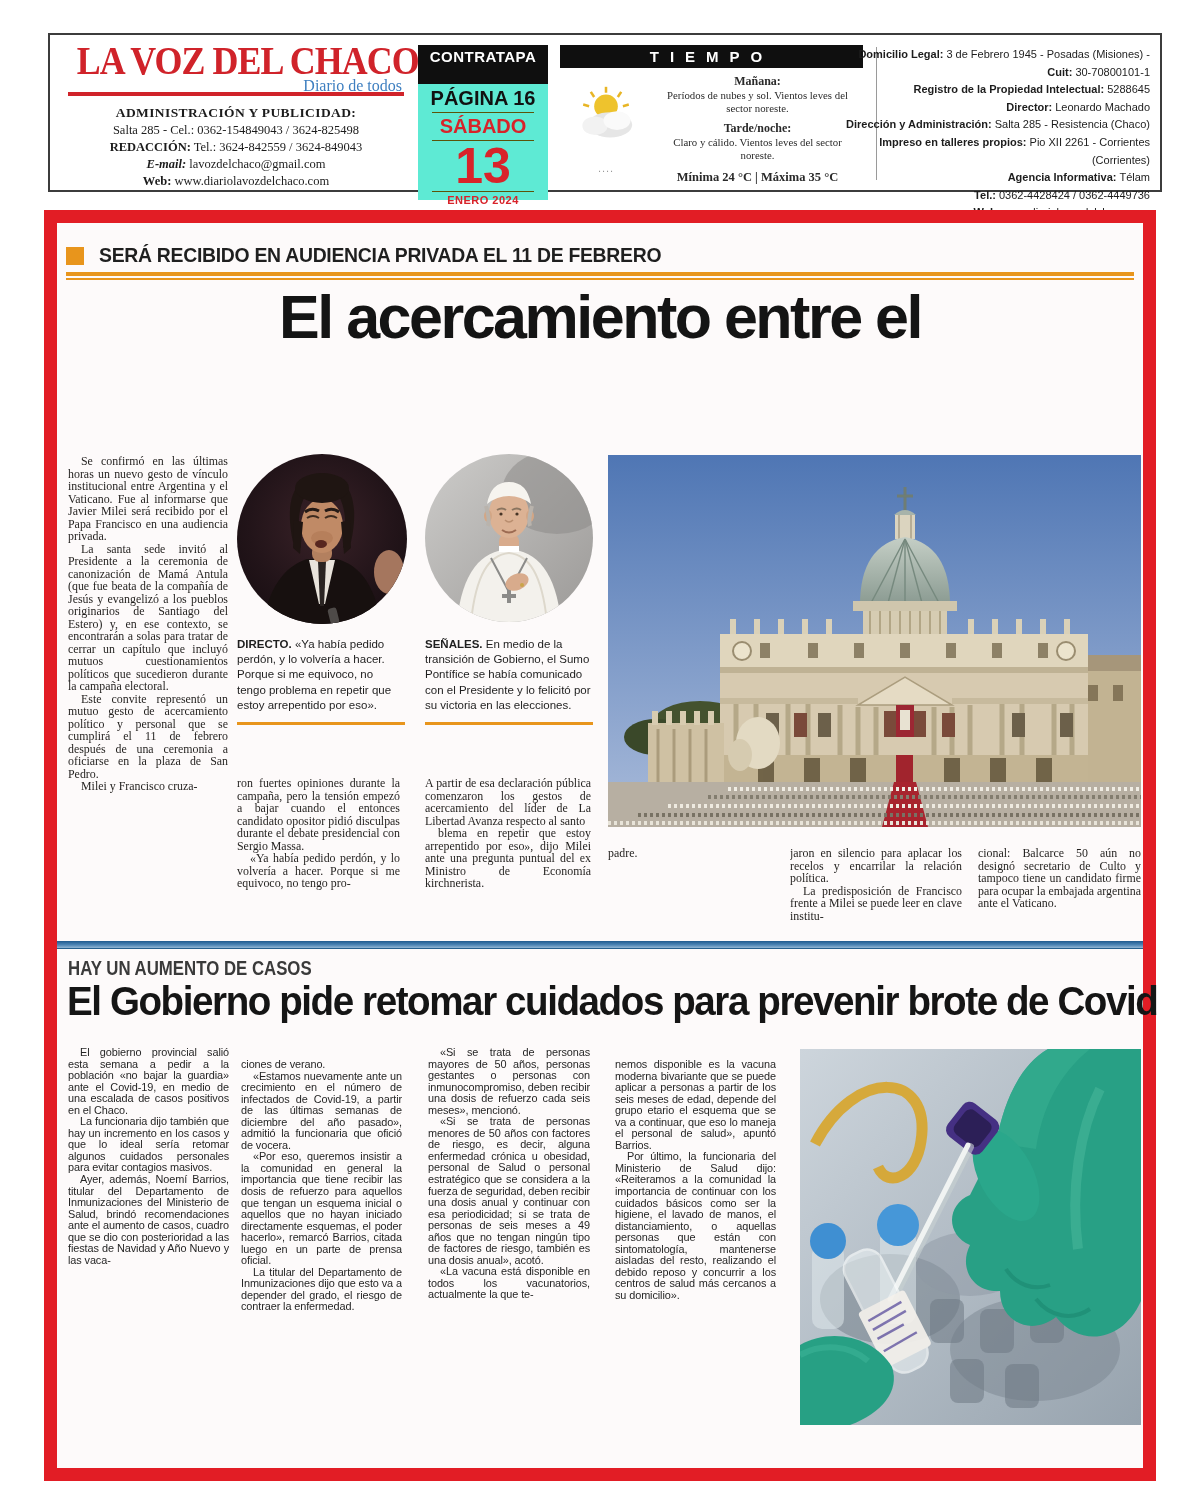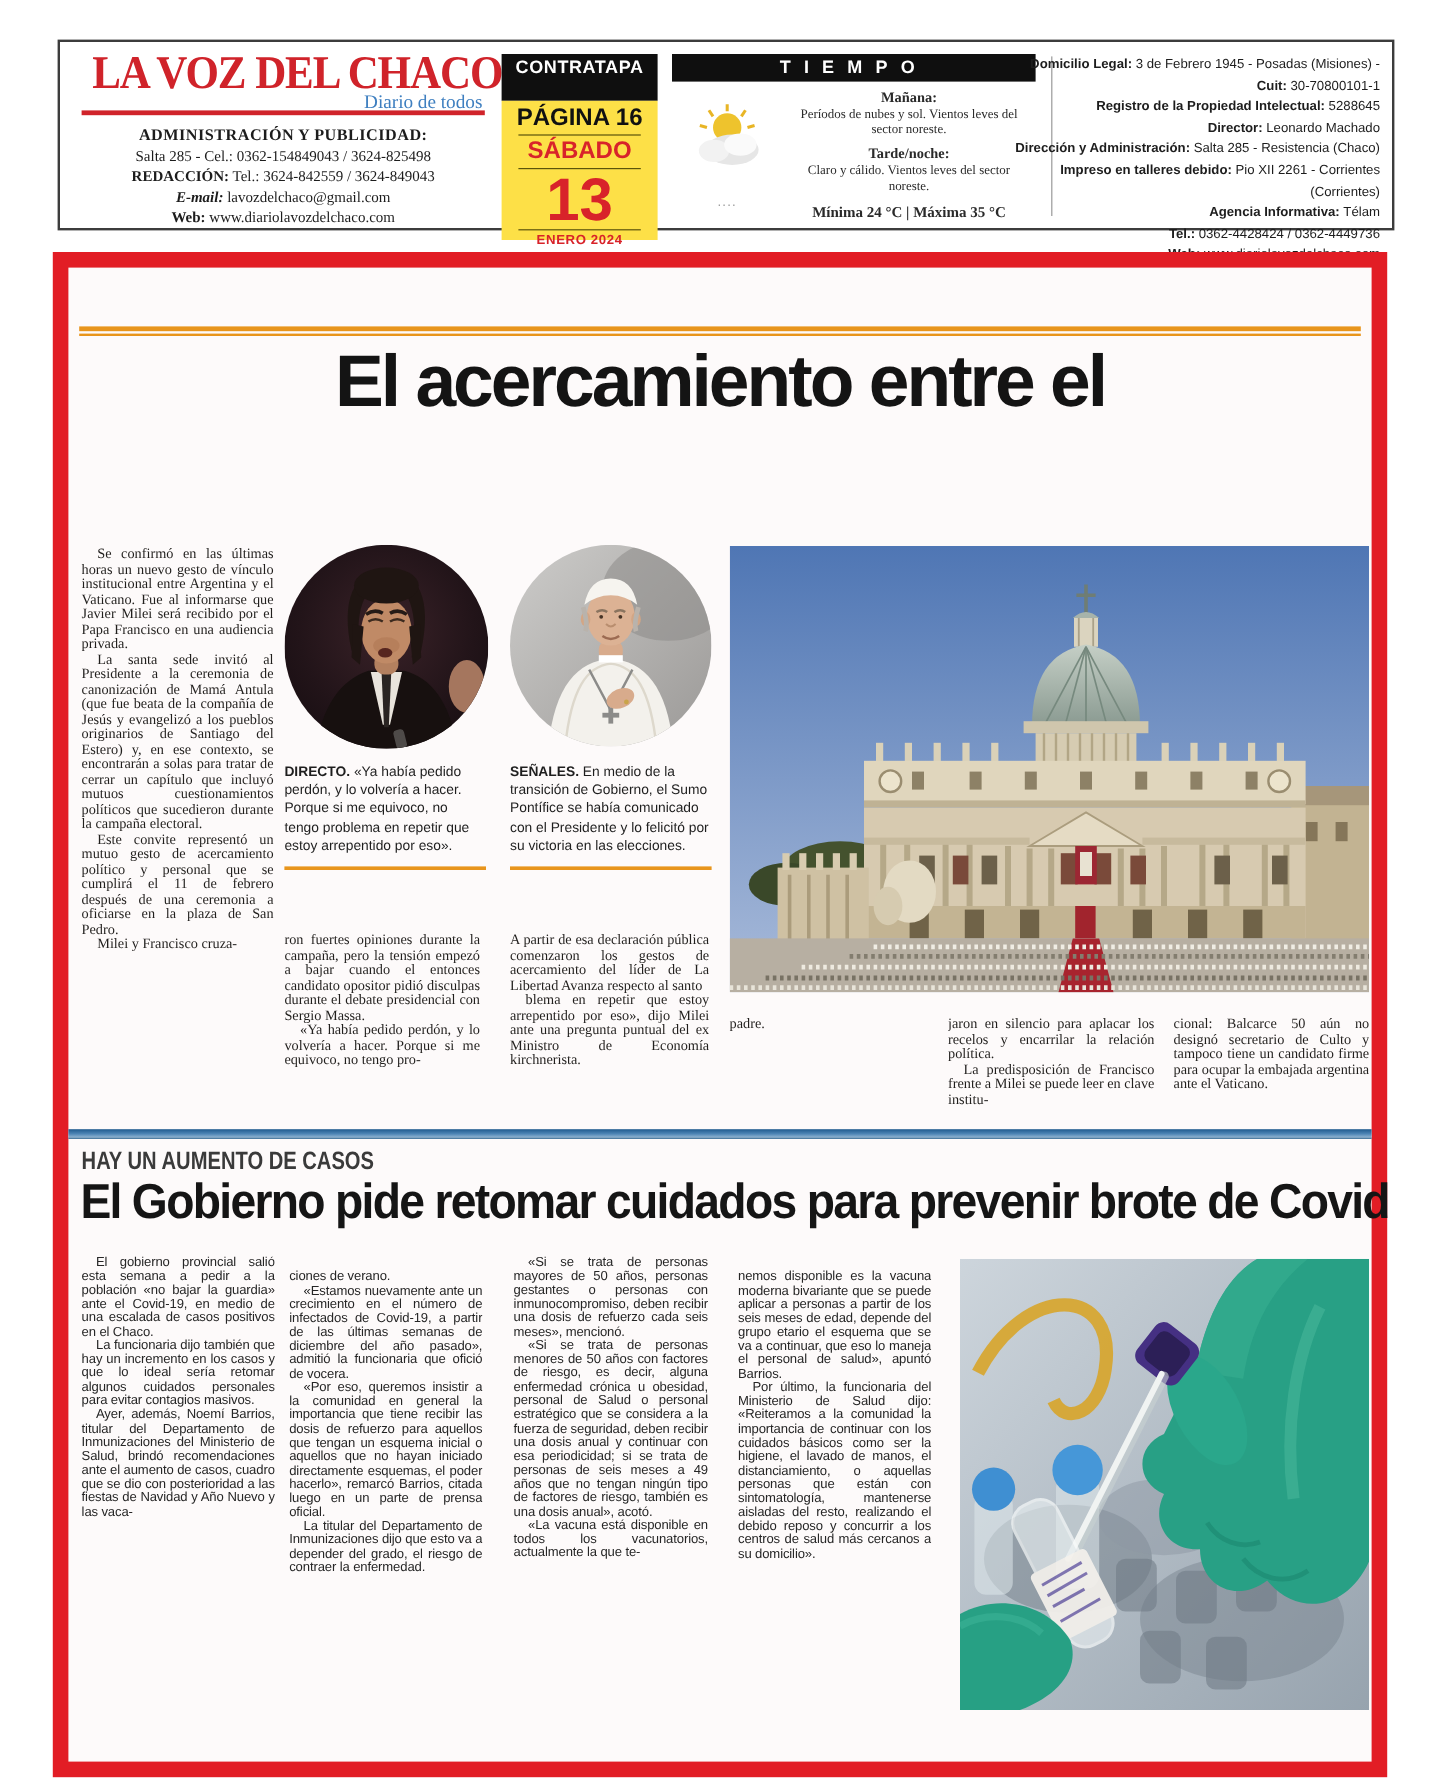--- a/index.html
+++ b/index.html
@@ -19,21 +19,21 @@
     font-size:16px;color:#3e7fc0;}
   .mast-lines{margin-top:4px;font-family:"Liberation Serif",serif;font-size:12.5px;
     line-height:1.36;color:#1c1c1c;}
   .mast-lines .b{font-weight:bold;}
   .mast-lines .bi{font-weight:bold;font-style:italic;}
   .mast-lines .l1{font-weight:bold;font-size:13.5px;letter-spacing:.4px;}
 
   #datebox{position:absolute;left:368px;top:10px;width:130px;height:139px;}
   .date-bar{height:39px;background:#0f0f0f;color:#fff;font-weight:bold;font-size:15px;
     text-align:center;line-height:23px;letter-spacing:.5px;}
-  .date-body{background:#fde047;height:116px;text-align:center;padding-top:3px;box-sizing:border-box;}
+  .date-body{background:#5eead4;height:116px;text-align:center;padding-top:3px;box-sizing:border-box;}
   .date-page{font-weight:bold;font-size:20px;color:#111;}
   .date-rule{height:1px;background:#5c540a;margin:2px 14px;}
   .date-day{font-weight:bold;font-size:20px;color:#d8232a;}
   .date-num{font-weight:bold;font-size:50px;line-height:.92;color:#d8232a;}
   .date-my{font-weight:bold;font-size:11px;color:#d8232a;letter-spacing:.5px;}
 
   #weatherbox{position:absolute;left:510px;top:10px;width:303px;height:139px;}
   .weather-bar{height:23px;background:#0f0f0f;color:#fff;font-weight:bold;font-size:15px;
     text-align:center;line-height:23px;letter-spacing:11px;}
   .weather-content{display:flex;}
@@ -176,30 +176,34 @@
     <div id="header-vrule"></div>
 
     <div id="legalbox">
       <div class="legal-row">
         <span class="b">Domicilio Legal:</span><span>3 de Febrero 1945 - Posadas (Misiones) -</span>
         <span class="b">Cuit:</span><span>30-70800101-1</span>
       </div>
       <div class="legal-row"><span class="b">Registro de la Propiedad Intelectual:</span><span>5288645</span></div>
       <div class="legal-row"><span class="b">Director:</span><span>Leonardo Machado</span></div>
       <div class="legal-row"><span class="b">Dirección y Administración:</span><span>Salta 285 - Resistencia (Chaco)</span></div>
-      <div class="legal-row"><span class="b">Impreso en talleres debido:</span><span>Pio XII 2261 - Corrientes (Corrientes)</span></div>
+      <div class="legal-row"><span class="b">Impreso en talleres propios:</span><span>Pio XII 2261 - Corrientes (Corrientes)</span></div>
       <div class="legal-row"><span class="b">Agencia Informativa:</span><span>Télam</span></div>
       <div class="legal-row"><span class="b">Tel.:</span><span>0362-4428424 / 0362-4449736</span></div>
       <div class="legal-row"><span class="b">Web:</span><span>www.diariolavozdelchaco.com</span></div>
     </div>
   </div>
 
   <div id="redbox">
     <div id="redinner">
 
+      <div class="kicker-row">
+        <div class="kicker-square"></div>
+        <span class="kicker-text">SERÁ RECIBIDO EN AUDIENCIA PRIVADA EL 11 DE FEBRERO</span>
+      </div>
       <div class="orange-rule">
         <div class="t"></div>
           <div class="g"></div>
           <div class="b2"></div>
       </div>
 
       <div class="headline1">
           <p>El acercamiento entre el</p>
         </div>
 

